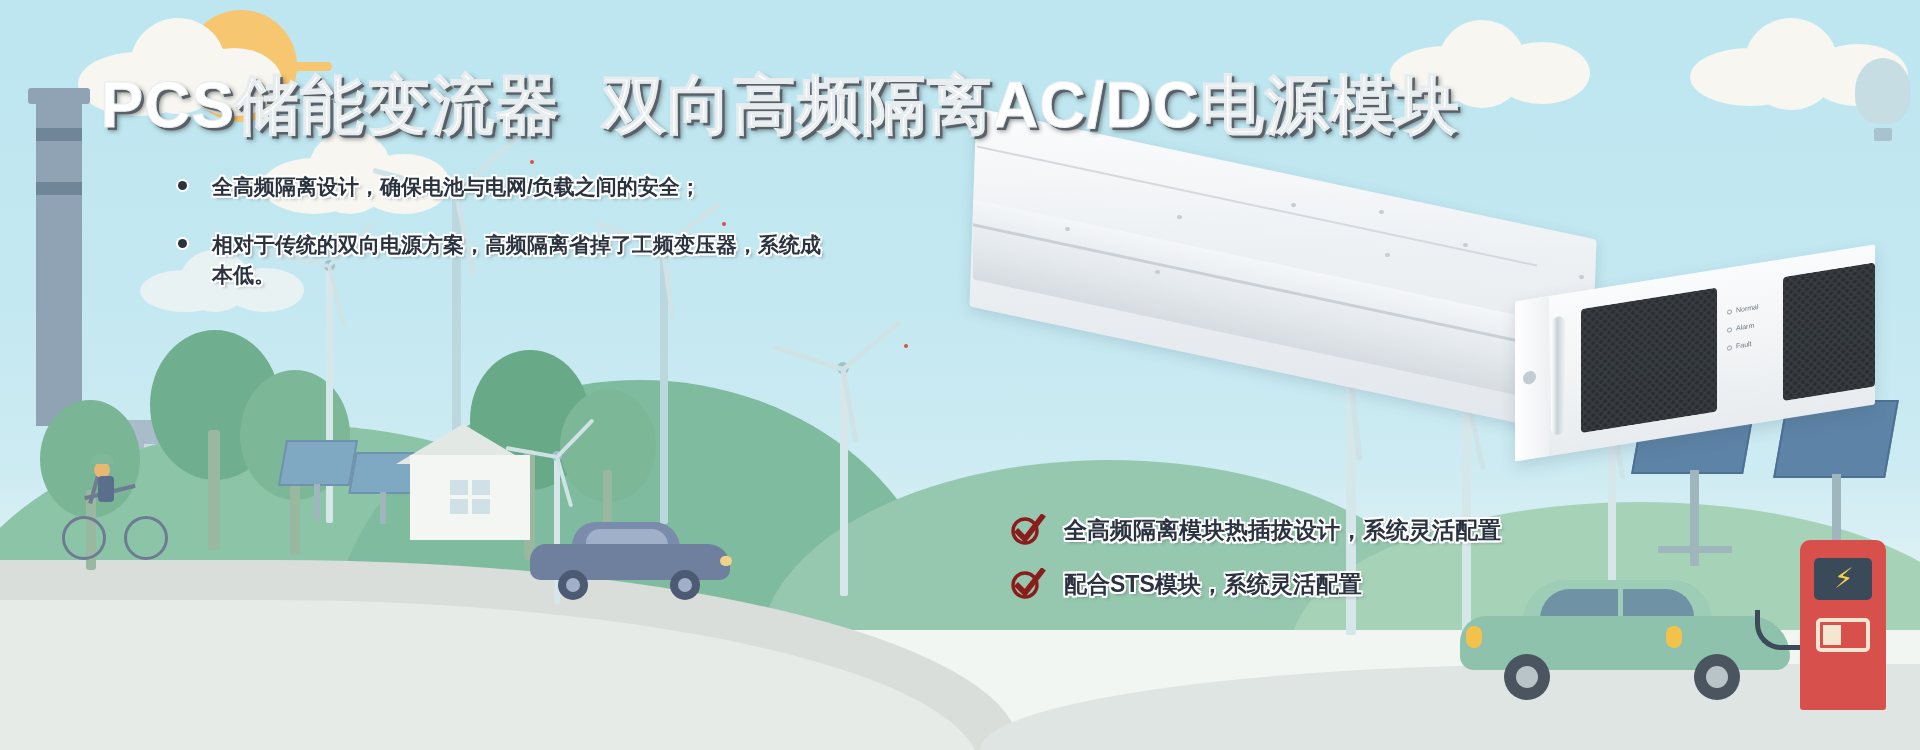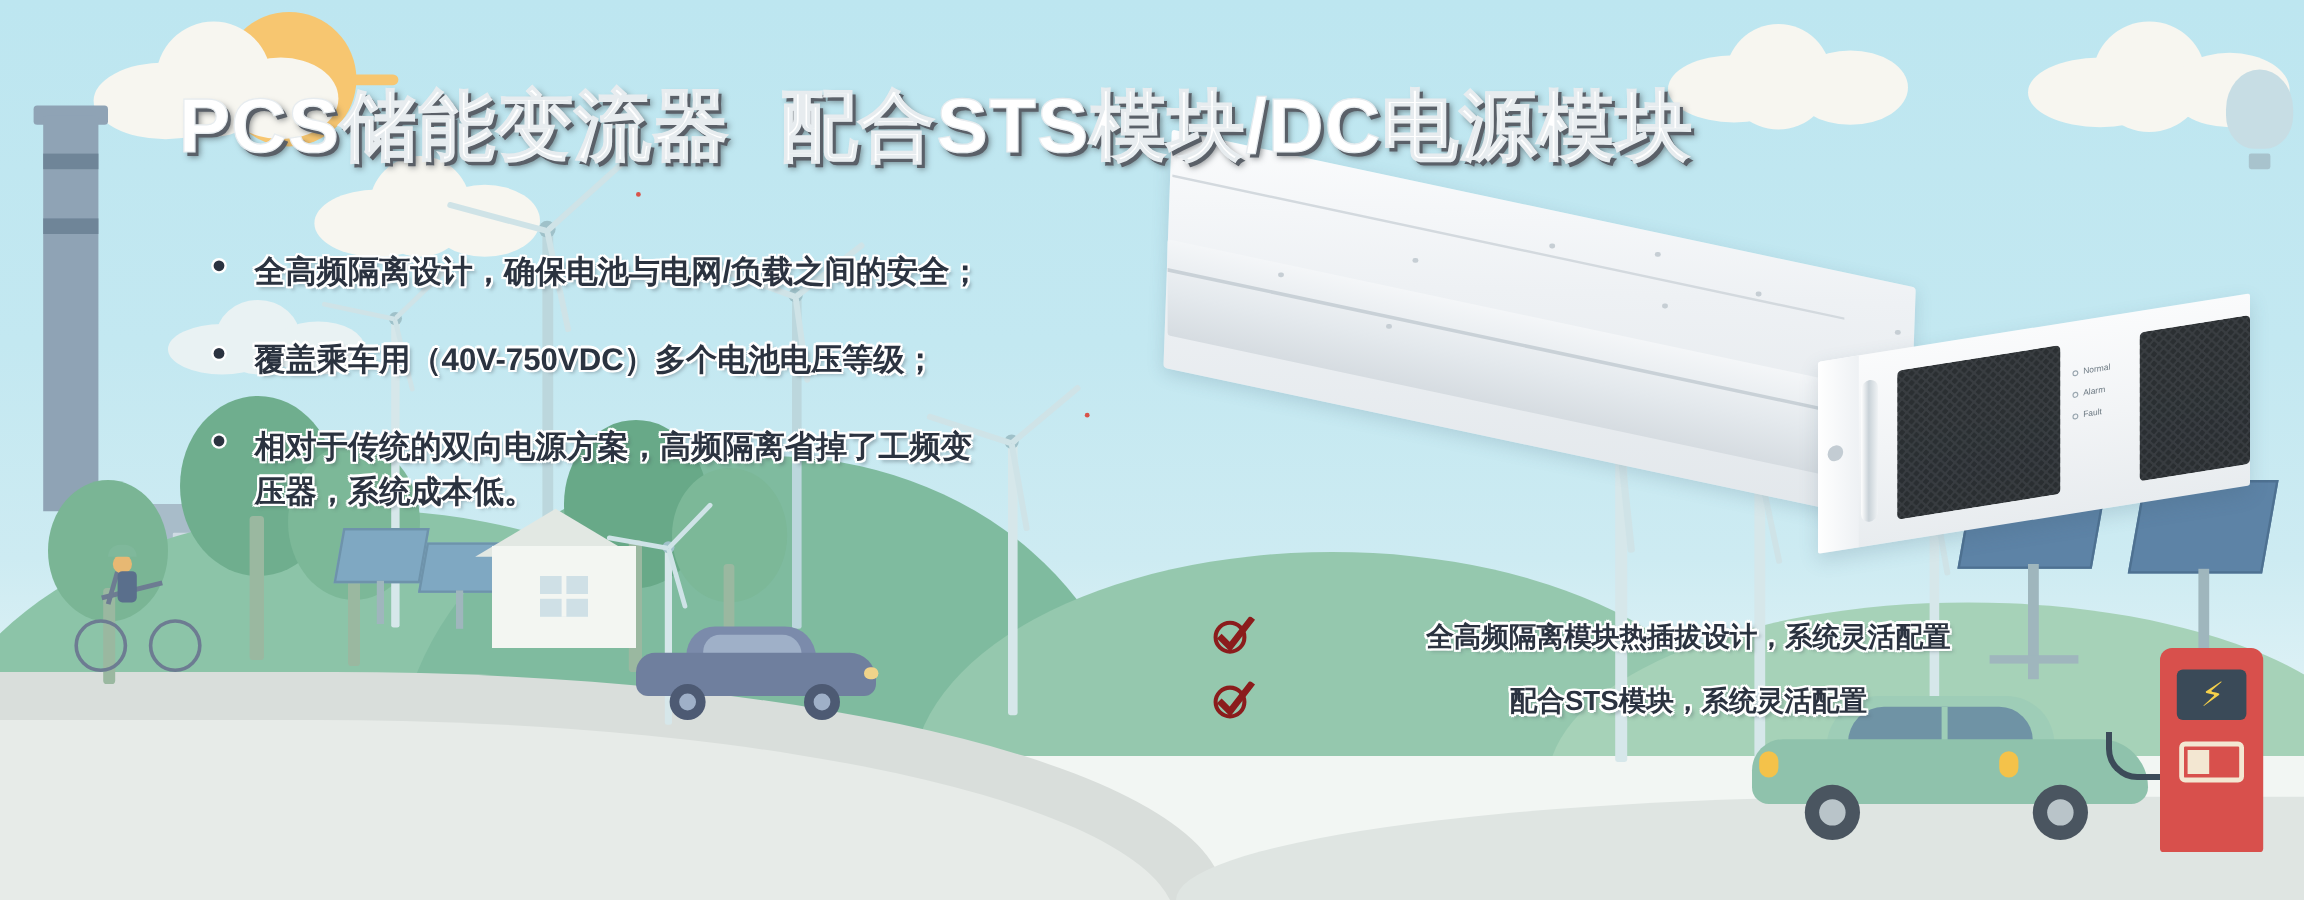--- a/index.html
+++ b/index.html
@@ -203,46 +203,45 @@
     white-space:nowrap;
     text-shadow:
        3px 3px 0 #5a6068, 4px 4px 5px rgba(40,45,50,.55);
     -webkit-text-stroke:1px #e7ecef;
   }
   #title .gap { display:inline-block; width:42px; }
 
   
   #bullets { position:absolute; left:176px; top:172px; width:790px; }
   .blt { position:relative; margin-bottom:28px; padding-left:36px;
-         font-size:26px; font-weight:bold; line-height:1.42;
+         font-size:21px; font-weight:bold; line-height:1.42;
          color:#2b3340;
          text-shadow:
            -1.6px -1.6px 0 #ffffff,  1.6px -1.6px 0 #ffffff,
            -1.6px  1.6px 0 #ffffff,  1.6px  1.6px 0 #ffffff,
             0 -1.8px 0 #ffffff, 0 1.8px 0 #ffffff,
            -1.8px 0 0 #ffffff, 1.8px 0 0 #ffffff,
             3px 3px 3px rgba(60,70,80,.35);
-         margin-top: 36px;
   }
   .blt .dot { position:absolute; left:2px; top:9px; width:9px; height:9px;
               background:#2b3340; border-radius:50%;
               box-shadow:0 0 0 2px #ffffff; }
   .blt.tall { margin-bottom:14px; }
 
   
   #checks { position:absolute; left:1010px; top:516px; width:740px; }
   .chk { position:relative; margin-bottom:24px; padding-left:54px;
          font-size:23px; font-weight:bold; line-height:1.3;
          color:#2b3340;
          text-shadow:
            -1.6px -1.6px 0 #ffffff,  1.6px -1.6px 0 #ffffff,
            -1.6px  1.6px 0 #ffffff,  1.6px  1.6px 0 #ffffff,
             0 -1.8px 0 #ffffff, 0 1.8px 0 #ffffff,
            -1.8px 0 0 #ffffff, 1.8px 0 0 #ffffff,
-            3px 3px 3px rgba(60,70,80,.35); text-align: center; }
+            3px 3px 3px rgba(60,70,80,.35); }
   .chk .mark { position:absolute; left:0; top:-2px; width:36px; height:32px; }
 </style>
 </head>
 <body>
 
 <div id="banner">
 
   <div class="layer">
     <div id="sun"></div>
     <div id="sunray1"></div>
@@ -546,31 +545,30 @@
       <span class="led-row" style="top:58px;">
         <span class="led-dot"></span><span>Alarm</span>
       </span>
       <span class="led-row" style="top:76px;">
         <span class="led-dot"></span><span>Fault</span>
       </span>
     </div>
   </div>
 
   <div id="title">
-    <span>PCS储能变流器</span><span class="gap"></span><span>配合STS模块/DC电源模块</span>
+    <span>PCS储能变流器</span><span class="gap"></span><span>双向高频隔离AC/DC电源模块</span>
   </div>
 
   <div id="bullets">
     <div class="blt">
       <span class="dot"></span>
       <span>全高频隔离设计，确保电池与电网/负载之间的安全；</span>
     </div>
     <div class="blt">
       <span class="dot"></span>
-      <span>覆盖乘车用（40V-750VDC）多个电池电压等级；</span>
     </div>
     <div class="blt tall" style="width:650px;">
       <span class="dot"></span>
       <span>相对于传统的双向电源方案，高频隔离省掉了工频变压器，系统成本低。</span>
     </div>
   </div>
 
   <div id="checks">
     <div class="chk">
       <span class="mark">

